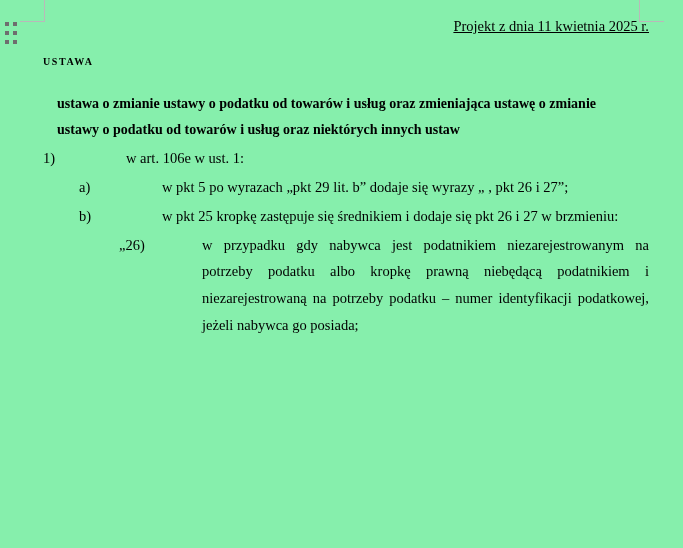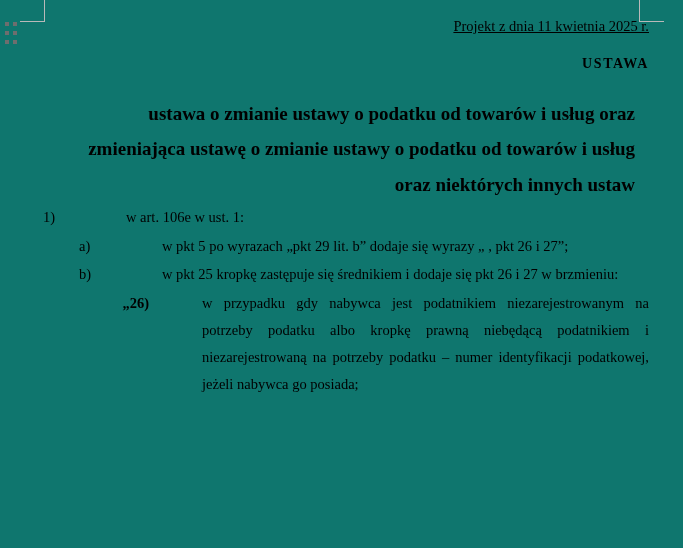--- a/index.html
+++ b/index.html
@@ -16,21 +16,21 @@
     color: #000000;
     position: relative;
   }
 
   
   #page {
     position: absolute;
     left: 0; top: 0;
     width: 683px;
     height: 548px;
-    background: #0f766e;
+    background: #86efac;
   }
 
   
   #drag-handle {
     position: absolute;
     left: 5px;
     top: 22px;
     width: 12px;
     height: 22px;
     display: grid;
@@ -78,37 +78,37 @@
     text-align: right;
     font-size: 14.5px;
     line-height: 1.4;
     padding-top: 16px;
   }
   .doc-header .u {
     text-decoration: underline;
   }
 
   .doc-title {
-    text-align: right;
+    text-align: left;
+    font-weight: bold;
+    font-size: 10px;
+    letter-spacing: 1.6px;
+    margin-top: 20px;
+  }
+
+  .doc-date-line {
+    text-align: center;
+    font-size: 14.5px;
+    margin-top: 23px;
+  }
+
+  .doc-subtitle {
+    text-align: left;
     font-weight: bold;
     font-size: 14px;
-    letter-spacing: 1.6px;
-    margin-top: 20px;
-  }
-
-  .doc-date-line {
-    text-align: center;
-    font-size: 14.5px;
-    margin-top: 23px;
-  }
-
-  .doc-subtitle {
-    text-align: right;
-    font-weight: bold;
-    font-size: 19px;
     line-height: 1.85;
     margin-top: 24px;
     padding: 0 14px;
   }
 
   .para {
     font-size: 14.5px;
     line-height: 1.85;
     text-align: justify;
     text-justify: inter-word;
@@ -154,23 +154,22 @@
     padding-left: 36px;
     margin-top: 2px;
   }
   
   .lvl-3 {
     margin-left: 72px;
     padding-left: 40px;
     margin-top: 2px;
   }
   .lvl-3 > .marker {
-    text-align: right;
+    text-align: center;
     width: 34px;
-    font-weight: bold;
   }
 
   .nowrap { white-space: nowrap; }
 </style>
 </head>
 <body>
 
 <div id="page">
 
   <div id="drag-handle">

